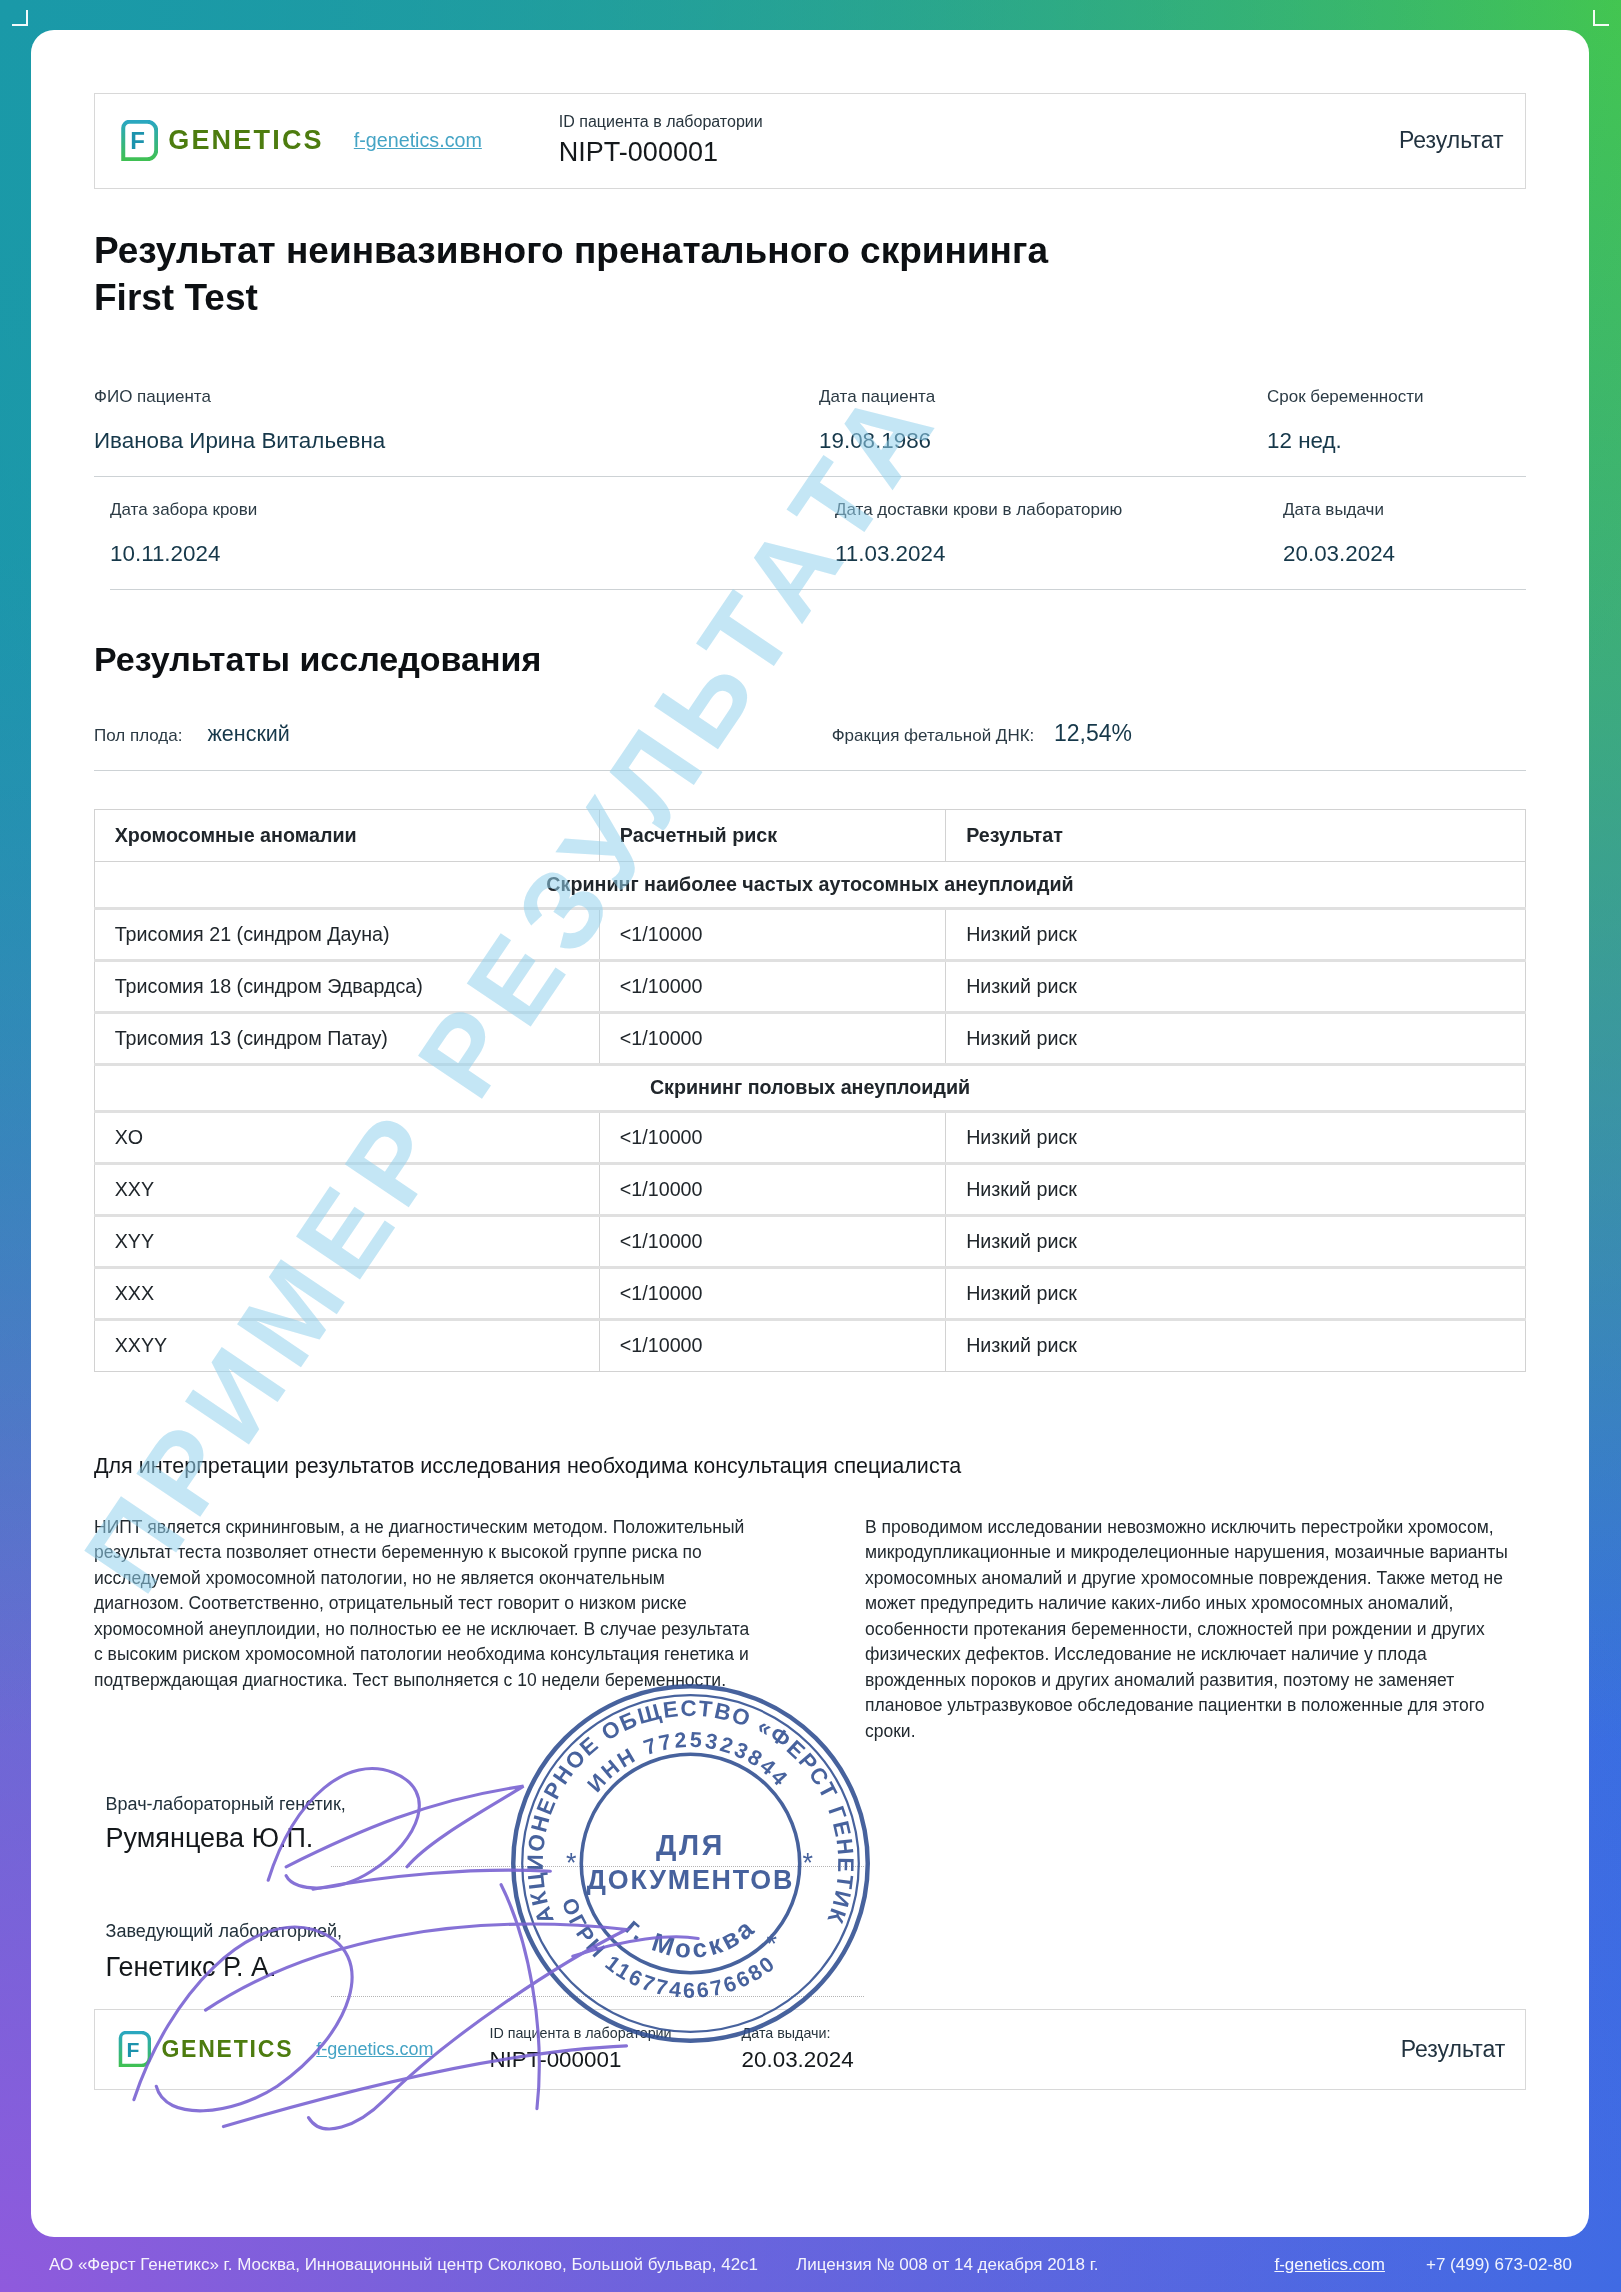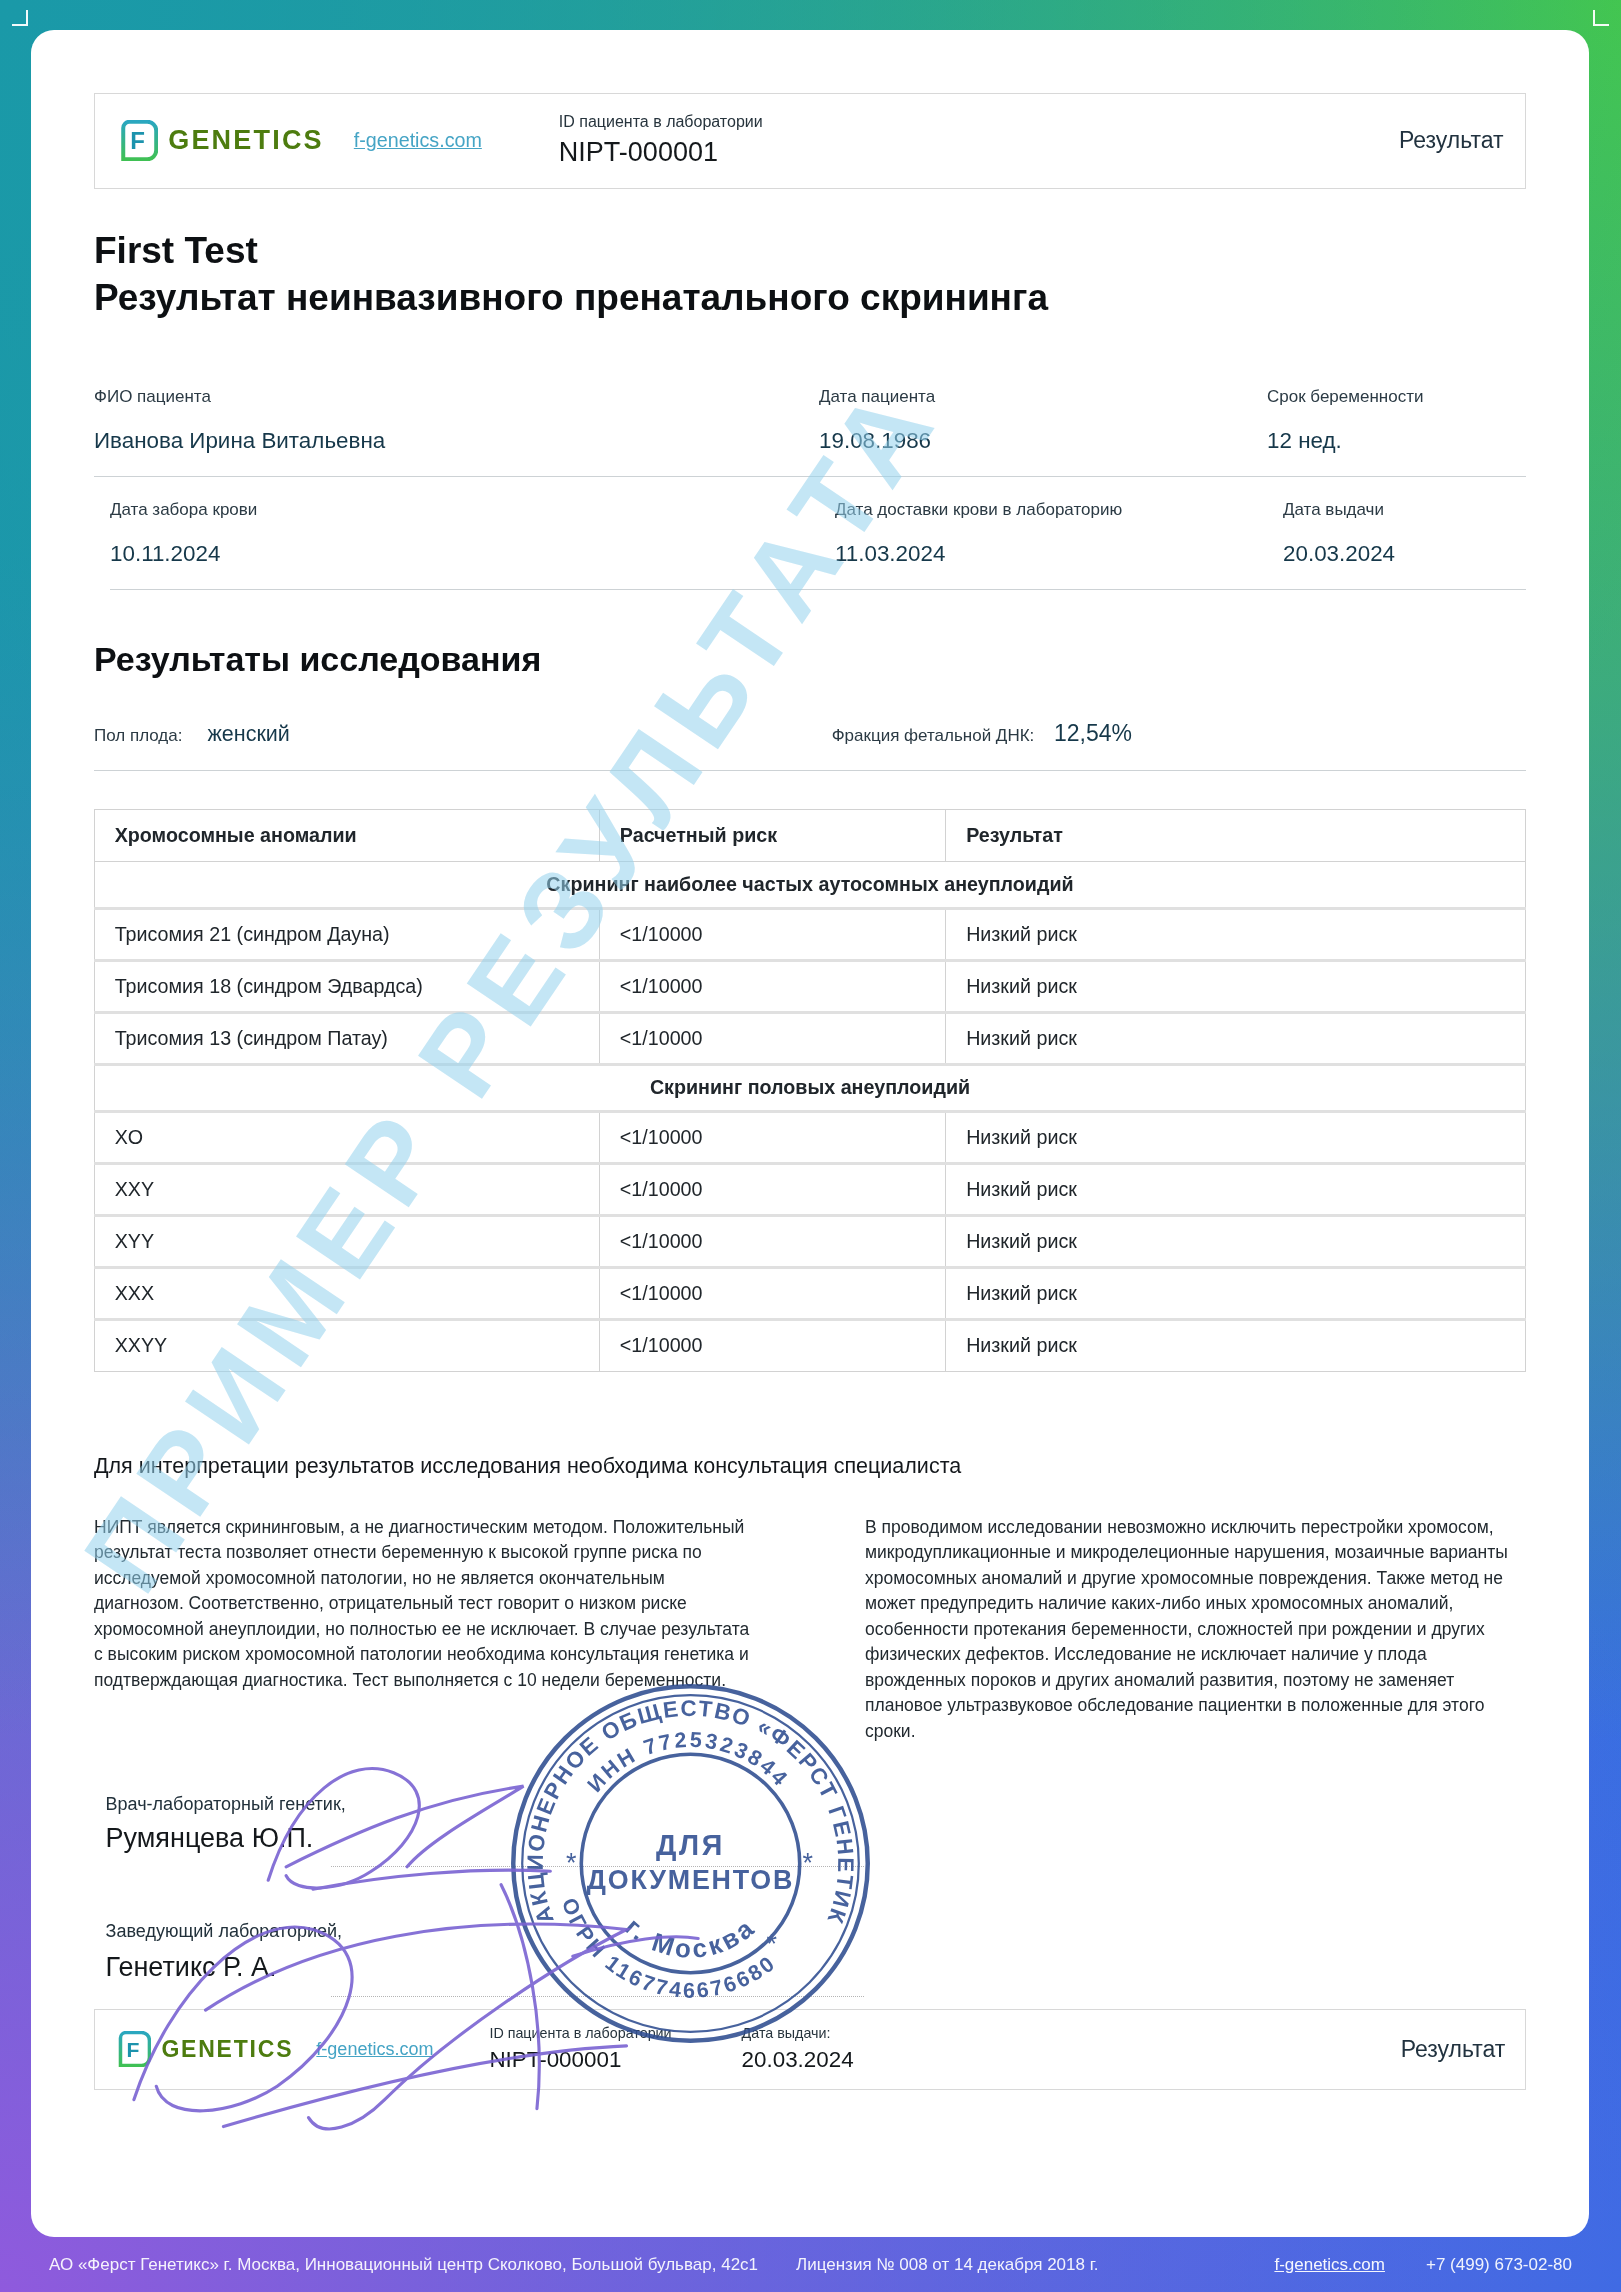--- a/index.html
+++ b/index.html
@@ -134,22 +134,22 @@
       </div>
       <a class="site-link" href="#">f-genetics.com</a>
       <div class="id-block">
         <div class="fld-label">ID пациента в лаборатории</div>
         <div class="fld-value">NIPT-000001</div>
       </div>
       <div class="doc-type">Результат</div>
     </div>
 
     <div class="main-title">
+      <div>Результат неинвазивного пренатального скрининга</div>
       <div>First Test</div>
-      <div>Результат неинвазивного пренатального скрининга</div>
     </div>
 
     <div class="patient-grid">
       <div class="p-row">
         <div class="p-cell">
             <div class="lab">ФИО пациента</div>
             <div class="val">Иванова Ирина Витальевна</div>
           </div>
         <div class="p-cell">
             <div class="lab">Дата пациента</div>

